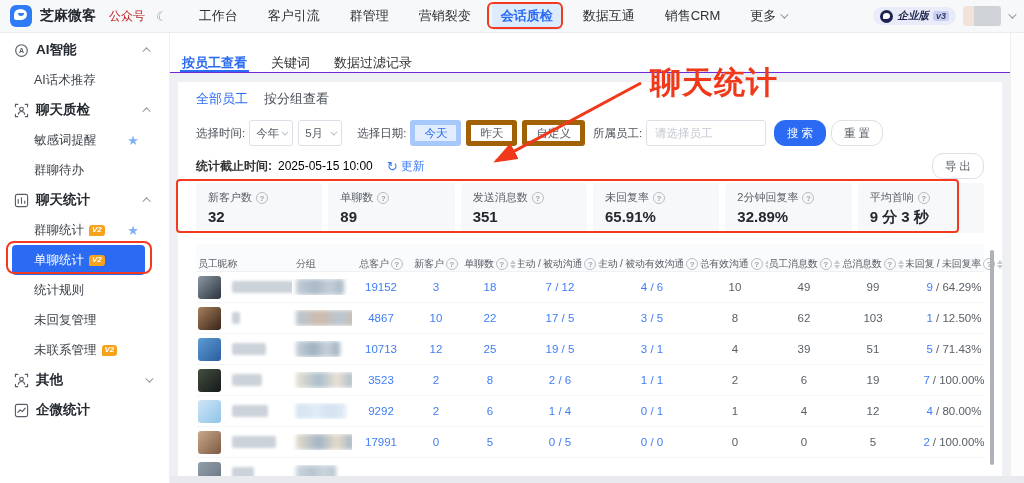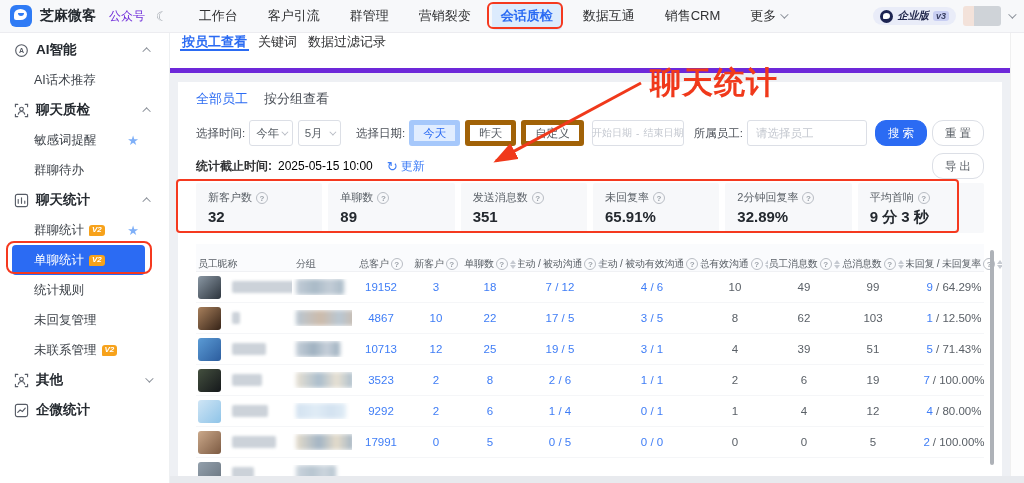--- a/index.html
+++ b/index.html
@@ -9,21 +9,21 @@
 
   
   #topbar{position:absolute;left:0;top:0;width:1024px;height:33px;background:#f7f8fa;
           border-bottom:1px solid #ececf0;display:flex;align-items:center;z-index:5}
   .logo{width:22px;height:22px;border-radius:6px;background:#2f7bf5;margin-left:10px;position:relative;flex:none}
   .logo::after{content:"";position:absolute;left:4px;top:4px;width:13px;height:11px;background:#fff;
                border-radius:50% 50% 50% 2px}
   .logo::before{content:"";position:absolute;left:8px;top:8px;width:6px;height:3px;border-radius:0 0 4px 4px;
                 background:#2f7bf5;z-index:1}
   .brand{font-weight:bold;font-size:14px;margin-left:8px;color:#24292f}
-  .brand-tag{color:#6d28d9;font-size:12px;margin-left:13px}
+  .brand-tag{color:#b91c1c;font-size:12px;margin-left:13px}
   .moon{color:#9aa0a8;margin-left:11px;font-size:13px;line-height:1}
   #topnav{display:flex;margin-left:16px}
   .nav-item{padding:5px 15px;font-size:13px;color:#303133;display:flex;align-items:center;gap:4px;cursor:pointer}
   .nav-item.active{color:#2b6bf3;background:#dcebfd;font-weight:bold;border-radius:4px;
                    padding:5px 9px;margin:0 6px}
   .tb-right{margin-left:auto;display:flex;align-items:center;margin-right:10px;gap:7px}
   .plan-pill{display:flex;align-items:center;background:#e9ecf8;border-radius:10px;padding:2px 7px;gap:4px}
   .plan-logo{width:13px;height:13px;border-radius:50%;background:#1d2452;position:relative;flex:none}
   .plan-logo::after{content:"";position:absolute;left:3px;top:3px;width:7px;height:6px;background:#fff;border-radius:50% 50% 50% 1px}
   .plan-text{font-size:10.5px;font-weight:bold;font-style:italic;color:#23294e}
@@ -46,21 +46,21 @@
   .s-icon{width:15px;height:15px;margin-right:7px;flex:none;display:inline-flex}
   .s-icon svg{width:15px;height:15px}
   .s-label{white-space:nowrap}
   .v2{background:#f7a21b;color:#fff;font-size:8px;font-weight:bold;font-style:italic;
       padding:1.5px 3px;border-radius:3px 3px 3px 1px;margin-left:5px;line-height:1;flex:none}
   .star{margin-left:auto;margin-right:16px;color:#7fb0f8;font-size:13px;line-height:1}
   .side-caret{margin-left:auto;margin-right:4px}
 
   
   #main-tabs{position:absolute;left:170px;top:33px;right:0;height:40px;background:#fff;
-             border-bottom:5px solid #6d28d9;display:flex;align-items:flex-start;padding-left:10px;gap:7px;z-index:2}
+             border-bottom:1px solid #6d28d9;display:flex;align-items:flex-end;padding-left:10px;gap:20px;z-index:2}
   .main-tab{font-size:13px;color:#303133;display:flex;align-items:center;position:relative;padding:0 2px;cursor:pointer}
   .main-tab.active{color:#2b6bf3;font-weight:bold}
   .main-tab.active::after{content:"";position:absolute;left:0;right:0;bottom:0;height:2px;background:#2b6bf3}
 
   
   #panel{position:absolute;left:178px;top:82px;width:824px;bottom:0;background:#fff;padding:0 18px;z-index:2}
   #subtabs{height:34px;display:flex;align-items:center;gap:16px;padding-left:0}
   .sub-tab{font-size:13px;color:#4a4f57;cursor:pointer}
   .sub-tab.active{color:#2b6bf3}
 
@@ -392,25 +392,20 @@
         </div>
 
         <div class="dbtn">
           <span>昨天</span>
         </div>
 
         <div class="dbtn">
           <span>自定义</span>
         </div>
       </div>
-    <div class="range">
-      <span>开始日期</span>
-      <span>-</span>
-      <span>结束日期</span>
-    </div>
     <span class="flabel">所属员工:</span>
     <input class="staff-input" readonly="" placeholder="请选择员工" style="">
     <div class="btn btn-primary">搜索</div>
     <div class="btn btn-plain">重置</div>
   </div>
 
   <div id="status-row">
     <span class="deadline-label">统计截止时间:</span>
     <span class="deadline-value">2025-05-15 10:00</span>
     <span class="refresh">

